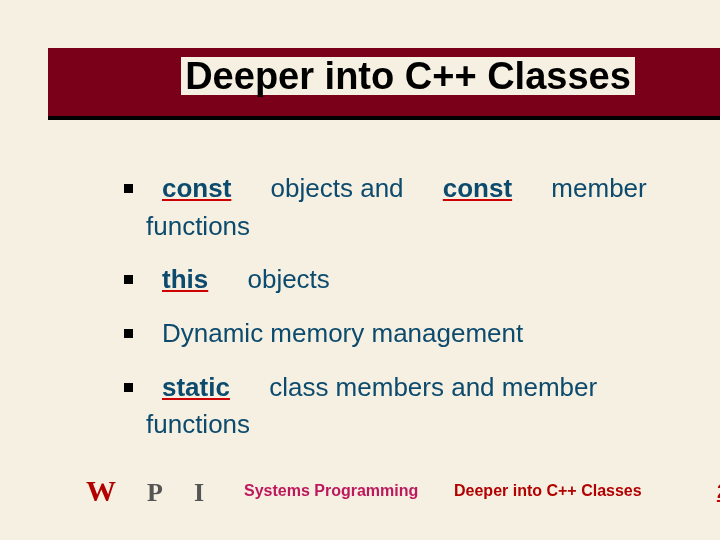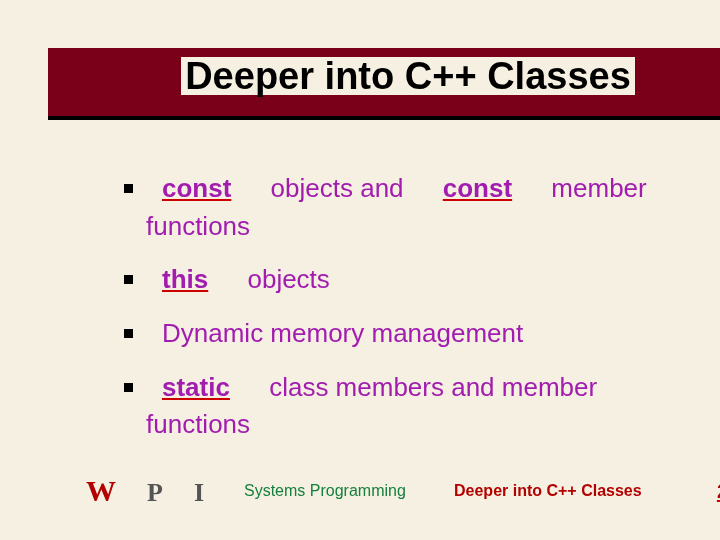--- a/index.html
+++ b/index.html
@@ -32,21 +32,21 @@
     padding: 18px 30px 0 40px;
   }
   ul.top {
     list-style: none;
   }
   ul.top > li {
     position: relative;
     padding-left: 26px;
     font-size: 26px;
     line-height: 1.45;
-    color: #a21caf;
+    color: #0c4a6e;
   }
   ul.top > li::before {
     content: "";
     position: absolute;
     left: 4px;
     top: 14px;
     width: 9px;
     height: 9px;
     background: #000;
   }
@@ -84,23 +84,23 @@
     font-family: Georgia, "Times New Roman", serif;
     font-weight: bold;
     letter-spacing: -1px;
   }
   .logo .w { color: #b30000; font-size: 30px; }
   .logo .p { color: #555; font-size: 26px; }
   .logo .i { color: #555; font-size: 26px; }
   .foot-left {
     position: absolute;
     left: 180px;
-    font-weight: normal;
+    font-weight: bold;
     font-size: 16px;
-    color: #15803d;
+    color: #be185d;
   }
   .foot-mid {
     position: absolute;
     left: 390px;
     font-weight: bold;
     font-size: 16px;
     color: #b30000;
   }
   .page-num {
     position: absolute;

